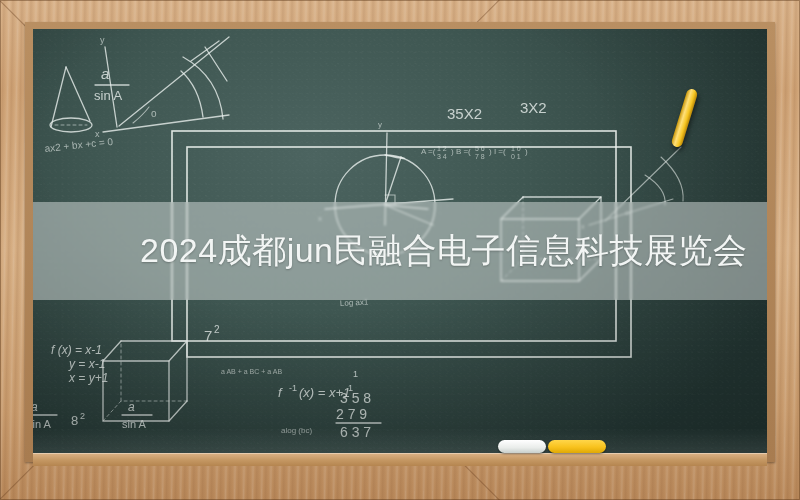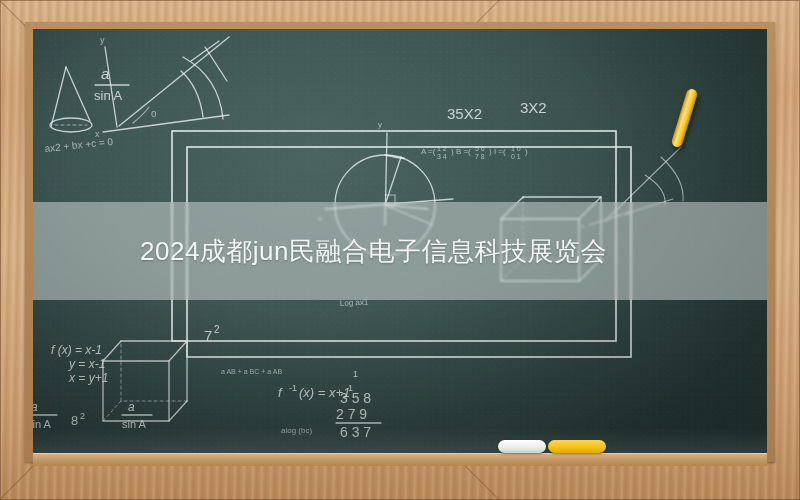--- a/index.html
+++ b/index.html
@@ -79,21 +79,21 @@
     background:rgba(205,213,210,.54);
     backdrop-filter:blur(1px);
   }
   .title-text{
     position:absolute;
     left:33px;top:202px;right:33px;height:98px;
     display:flex;align-items:center;
     padding-left:107px;
     box-sizing:border-box;
     color:#f2f5f4;
-    font-size:26px;
+    font-size:34px;
     font-weight:400;
     letter-spacing:.5px;
     text-shadow:0 1px 2px rgba(0,0,0,.25);
     white-space:nowrap;
   }
 
   
   .ledge{
     position:absolute;left:33px;right:33px;bottom:34px;height:13px;
     background:linear-gradient(180deg,#dcb387,#c49763 55%,#b5854f);

